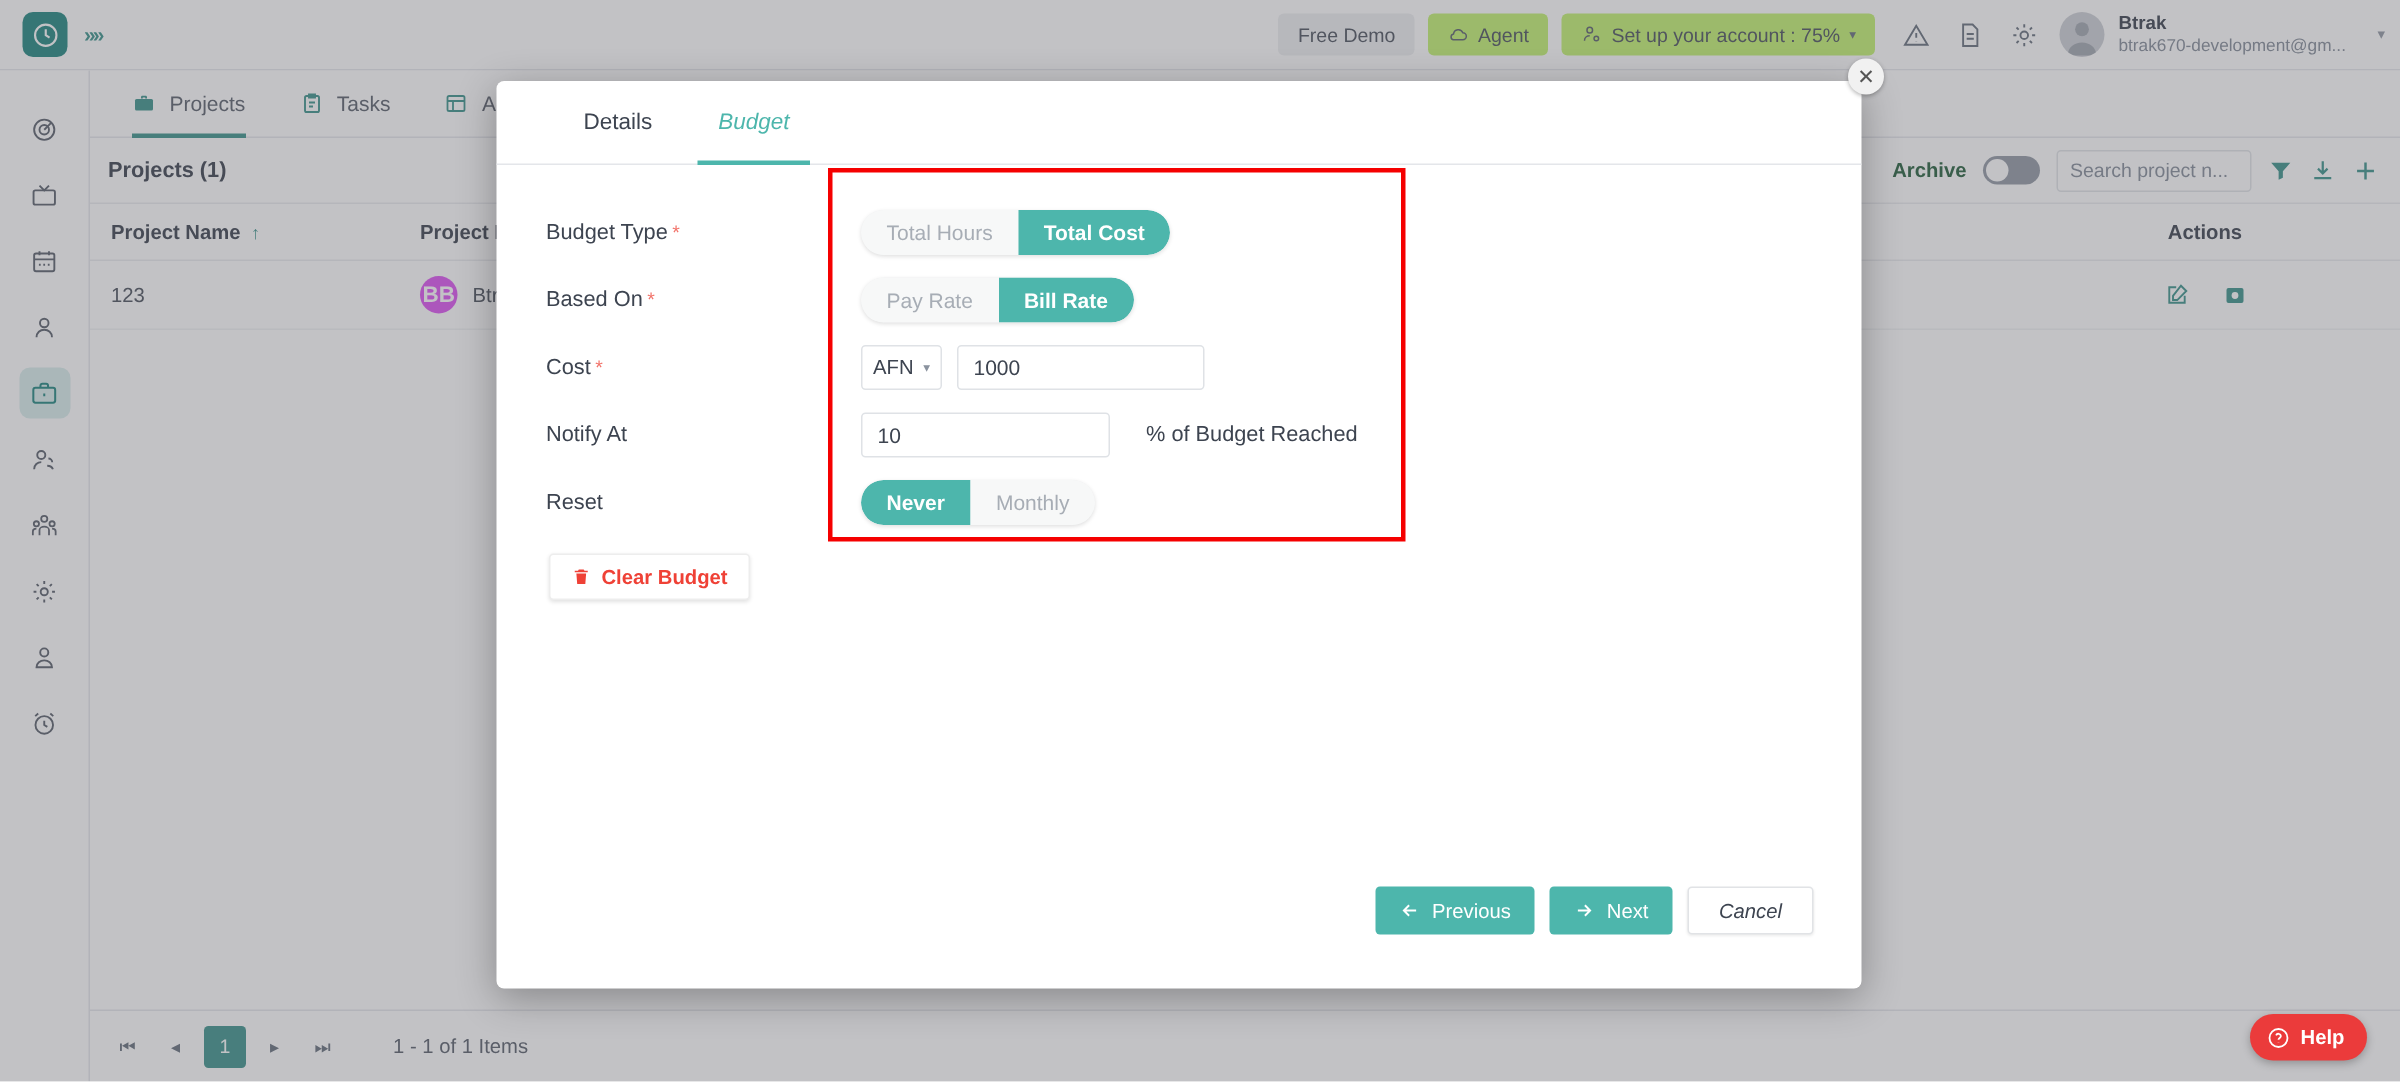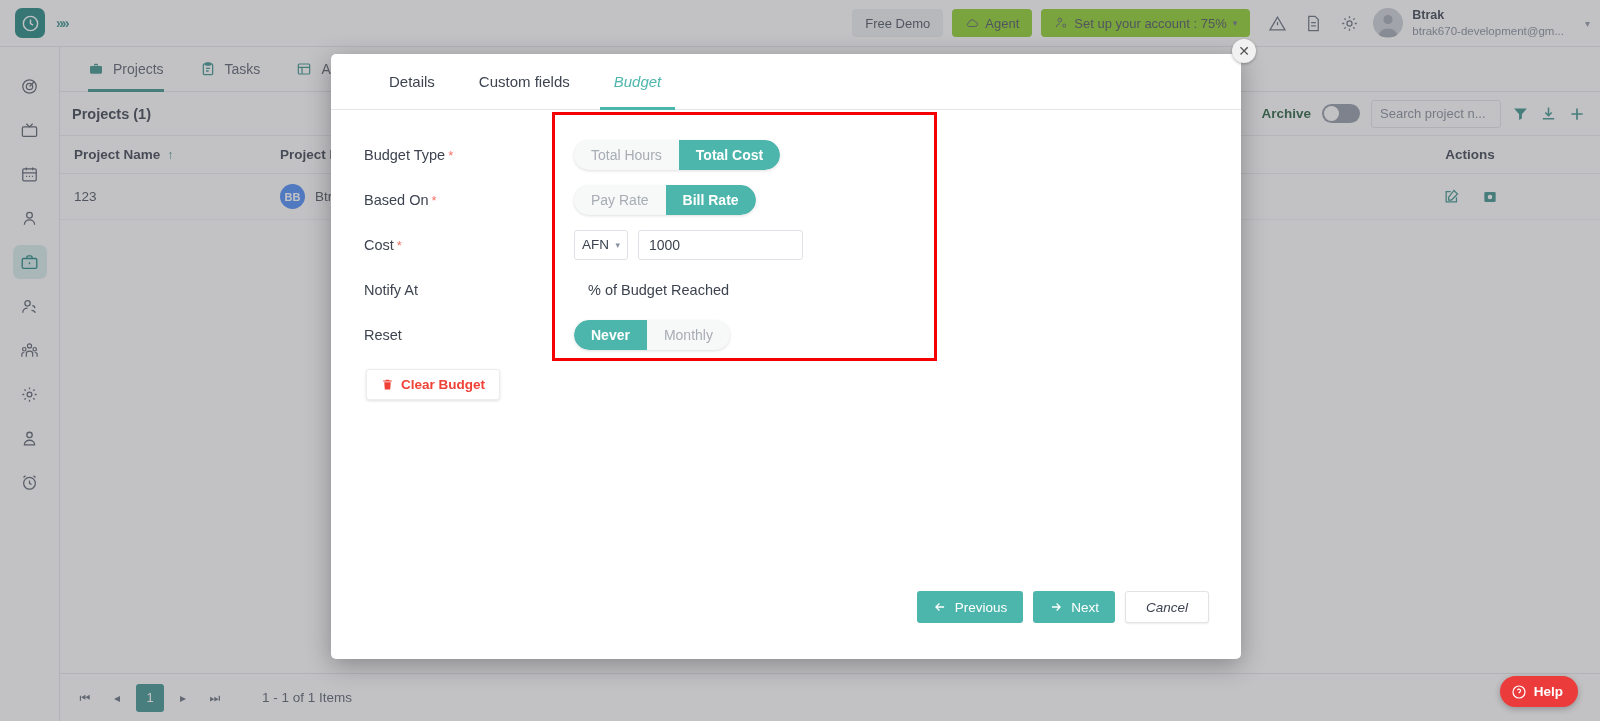--- a/index.html
+++ b/index.html
@@ -22,21 +22,21 @@
     display: flex; align-items: center;
   }
   .logo-wrap { width: 60px; height: 47px; display: flex; align-items: center; justify-content: center; }
   .logo {
     width: 30px; height: 30px; border-radius: 7px; background: #0f7d75;
     display: flex; align-items: center; justify-content: center;
   }
   .expander { color: #2b8a82; font-size: 14px; letter-spacing: -2px; margin-left: -4px; font-weight: 700; }
   .top-right { margin-left: auto; display: flex; align-items: center; height: 47px; justify-content: center; }
   .pill-btn {
-    background: #84cc16; border-radius: 4px; height: 28px; padding: 0 13px;
+    background: #bef264; border-radius: 4px; height: 28px; padding: 0 13px;
     display: flex; align-items: center; gap: 6px;
     font-size: 13px; color: #3d4450; margin-right: 9px; white-space: nowrap;
   }
   .pill-btn.plain { background: #eceef0; }
   .top-icon-btn {
     width: 36px; height: 47px; display: flex; align-items: center; justify-content: center;
     color: #5a6472;
   }
   .avatar-block { display: flex; align-items: center; gap: 9px; padding: 0 10px 0 6px; }
   .avatar {
@@ -90,22 +90,22 @@
   .grid-head {
     height: 38px; display: flex; align-items: center; border-bottom: 1px solid #e9ebee;
     font-size: 13.5px; font-weight: 700; color: #2b3340;
   }
   .grid-row { height: 46px; display: flex; align-items: center; border-bottom: 1px solid #eff1f3; font-size: 13.5px; color: #3d4450; }
   .c-name { width: 220px; padding-left: 14px; display: flex; align-items: center; gap: 7px; }
   .c-owner { width: 260px; display: flex; align-items: center; gap: 10px; }
   .c-actions { margin-left: auto; width: 260px; display: flex; align-items: center; justify-content: center; gap: 22px; }
   .sort-arrow { color: #2b8a82; font-size: 12px; }
   .owner-av {
-    width: 25px; height: 25px; border-radius: 50%; background: #3b82f6; color: #fff;
-    font-size: 11px; font-weight: 700; display: flex; align-items: center; justify-content: center;
+    width: 25px; height: 25px; border-radius: 50%; background: #d946ef; color: #fff;
+    font-size: 15px; font-weight: 700; display: flex; align-items: center; justify-content: center;
   }
   .act-ico { color: #2b8a82; display: flex; }
 
   .pager {
     position: absolute; left: 0; right: 0; bottom: 0; height: 48px;
     border-top: 1px solid #e4e6ea; display: flex; align-items: center; padding-left: 12px; gap: 6px;
   }
   .pg-btn {
     width: 26px; height: 26px; display: flex; align-items: center; justify-content: center;
     font-size: 12px; color: #5a6472;
@@ -481,23 +481,20 @@
 
   <div class="dimmer"></div>
 
   <div class="modal">
     <div class="modal-close">✕</div>
 
     <div class="modal-tabs">
       <div class="m-tab">
         <span>Details</span>
       </div>
-      <div class="m-tab">
-        <span>Custom fields</span>
-      </div>
       <div class="m-tab active">
         <span>Budget</span>
       </div>
     </div>
 
     <div class="form">
 
       <div class="frow">
         <div class="flabel">
           <span>Budget Type</span><span class="req">*</span>
@@ -535,20 +532,23 @@
             <span>1000</span>
           </div>
         </div>
       </div>
 
       <div class="frow">
         <div class="flabel">
           <span>Notify At</span>
         </div>
         <div class="fctl">
+          <div class="txtin" style="width:166px">
+            <span>10</span>
+          </div>
           <span class="suffix">% of Budget Reached</span>
         </div>
       </div>
 
       <div class="frow">
         <div class="flabel">
           <span>Reset</span>
         </div>
         <div class="fctl">
           <div class="seg">

